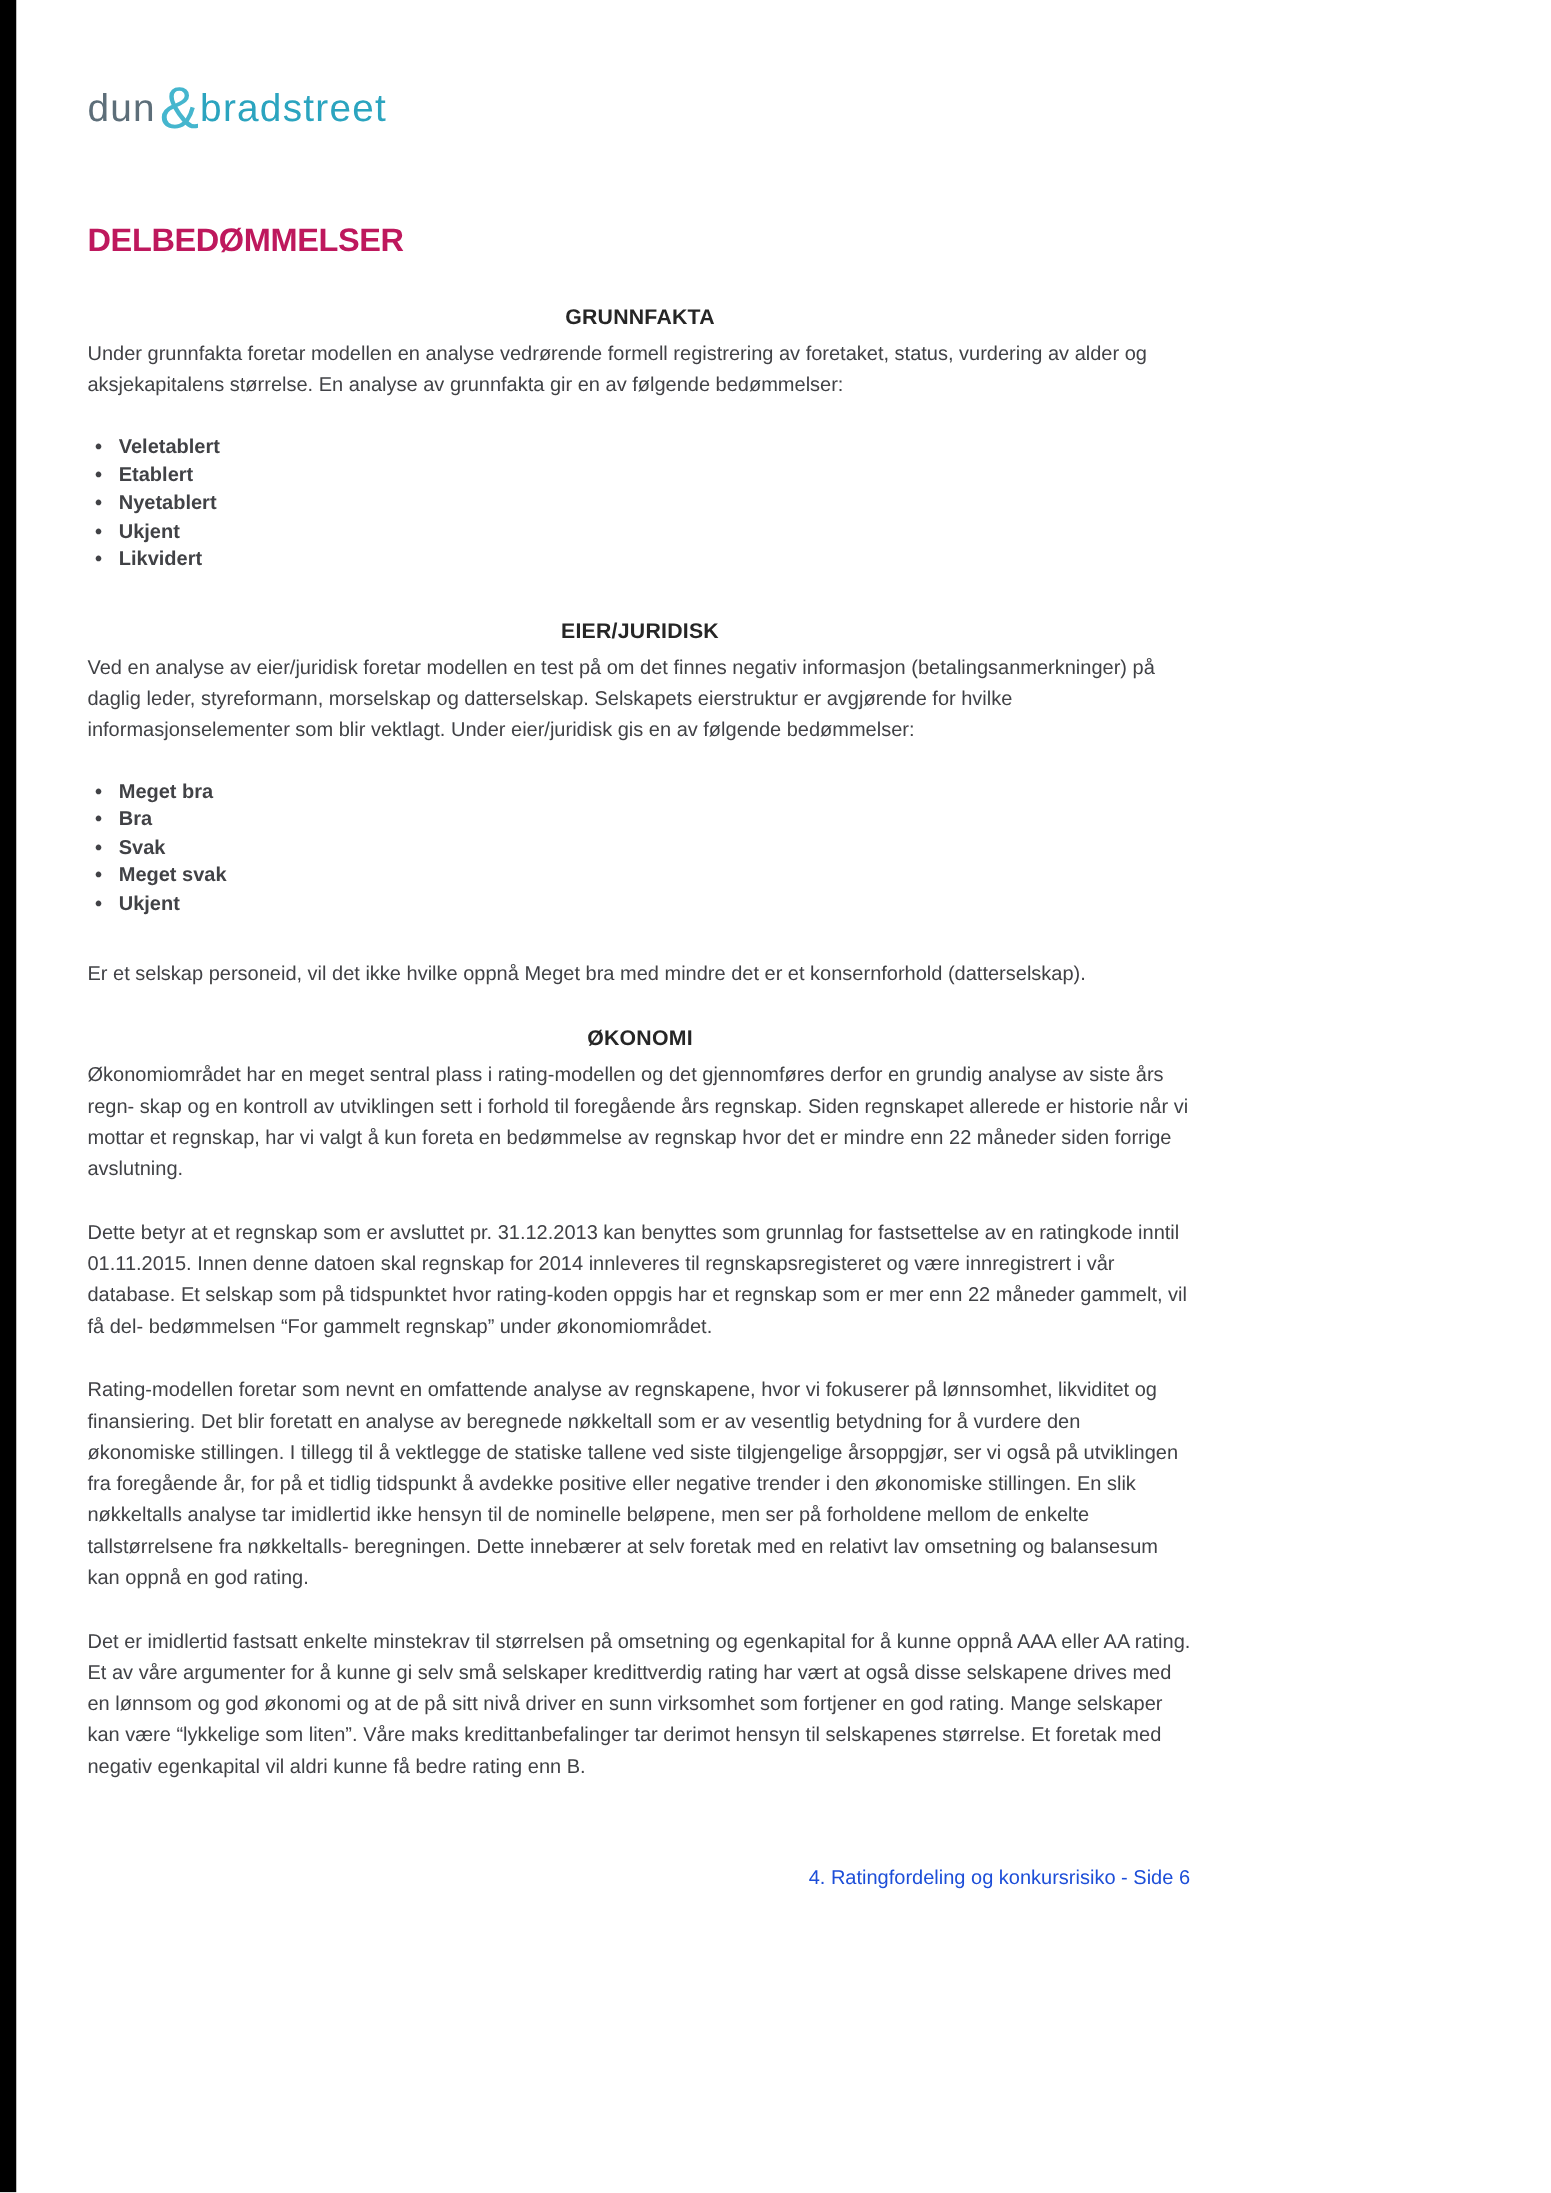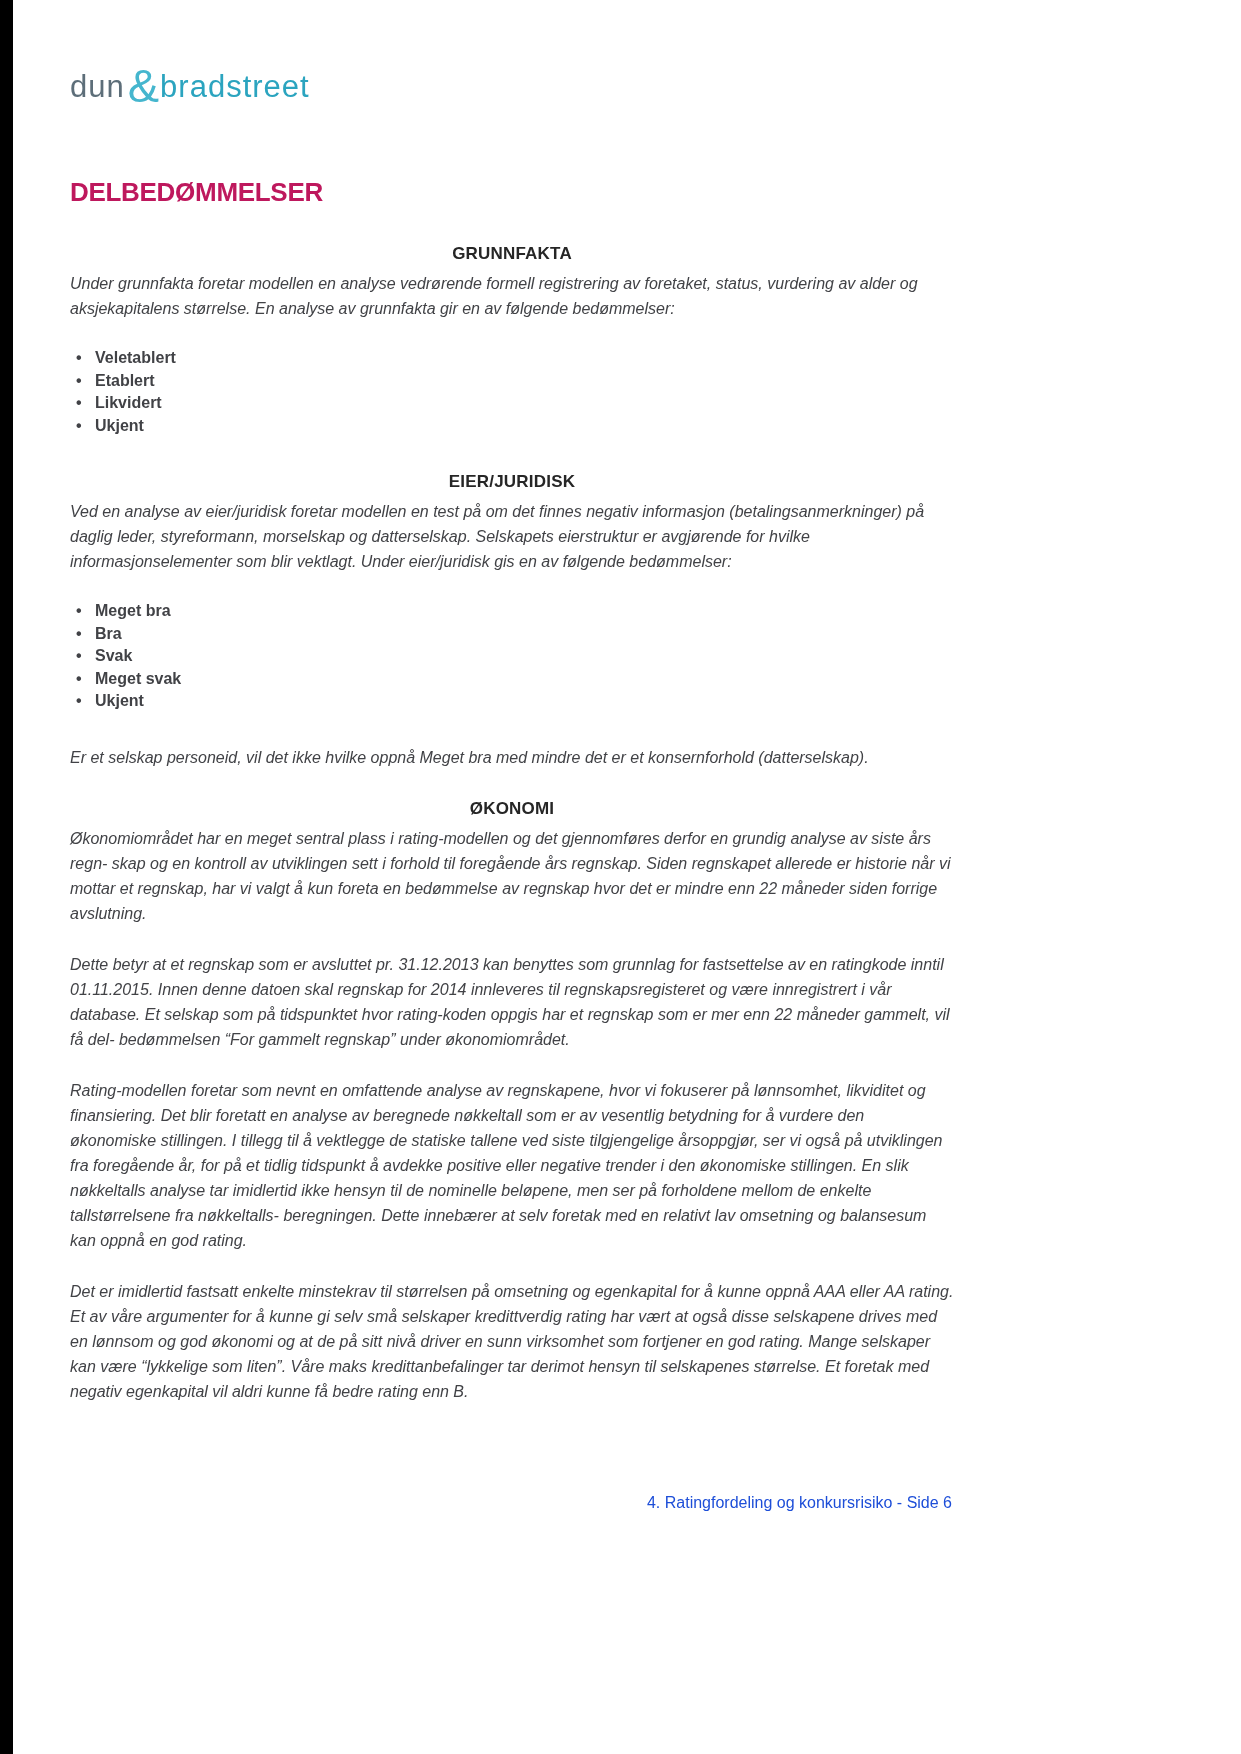--- a/index.html
+++ b/index.html
@@ -68,21 +68,21 @@
 
   .sec h2 {
     font-size: 17px;
     font-weight: bold;
     color: #262626;
     letter-spacing: 0.2px;
     margin-bottom: 5px;
     text-align: center;
   }
 
-  .para { margin-bottom: 26px; font-style: italic; }
+  .para { margin-bottom: 26px; }
 
   ul.bullets {
     list-style: none;
     margin: 12px 0 32px 4px;
     font-weight: bold;
   }
   ul.bullets li {
     position: relative;
     padding-left: 21px;
     line-height: 22.5px;
@@ -116,22 +116,23 @@
   <main class="content">
 
     <h1 class="doc-title">DELBEDØMMELSER</h1>
 
     <section class="sec">
       <h2>GRUNNFAKTA</h2>
       <p class="para">Under grunnfakta foretar modellen en analyse vedrørende formell registrering av foretaket, status, vurdering av alder og aksjekapitalens størrelse. En analyse av grunnfakta gir en av følgende bedømmelser:</p>
       <ul class="bullets">
         <li>Veletablert</li>
         <li>Etablert</li>
+        <li>Nyetablert</li>
+        <li>Ukjent</li>
         <li>Likvidert</li>
-        <li>Ukjent</li>
       </ul>
     </section>
 
     <section class="sec">
       <h2>EIER/JURIDISK</h2>
       <p class="para">Ved en analyse av eier/juridisk foretar modellen en test på om det finnes negativ informasjon (betalingsanmerkninger) på daglig leder, styreformann, morselskap og datterselskap. Selskapets eierstruktur er avgjørende for hvilke informasjonselementer som blir vektlagt. Under eier/juridisk gis en av følgende bedømmelser:</p>
       <ul class="bullets">
         <li>Meget bra</li>
         <li>Bra</li>
         <li>Svak</li>

